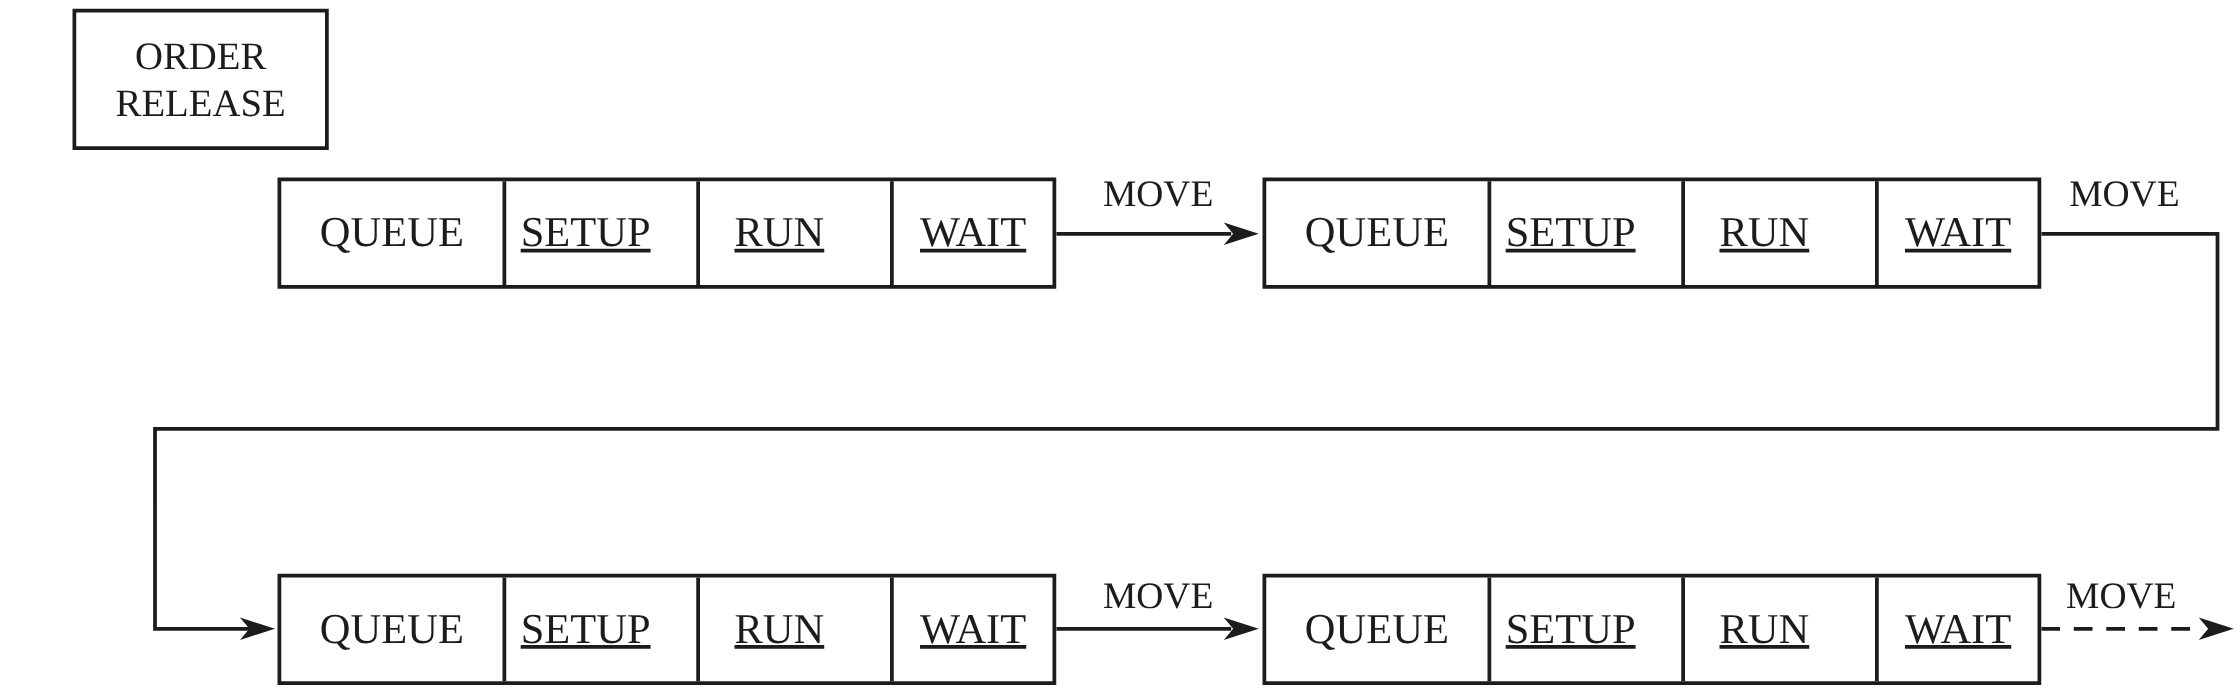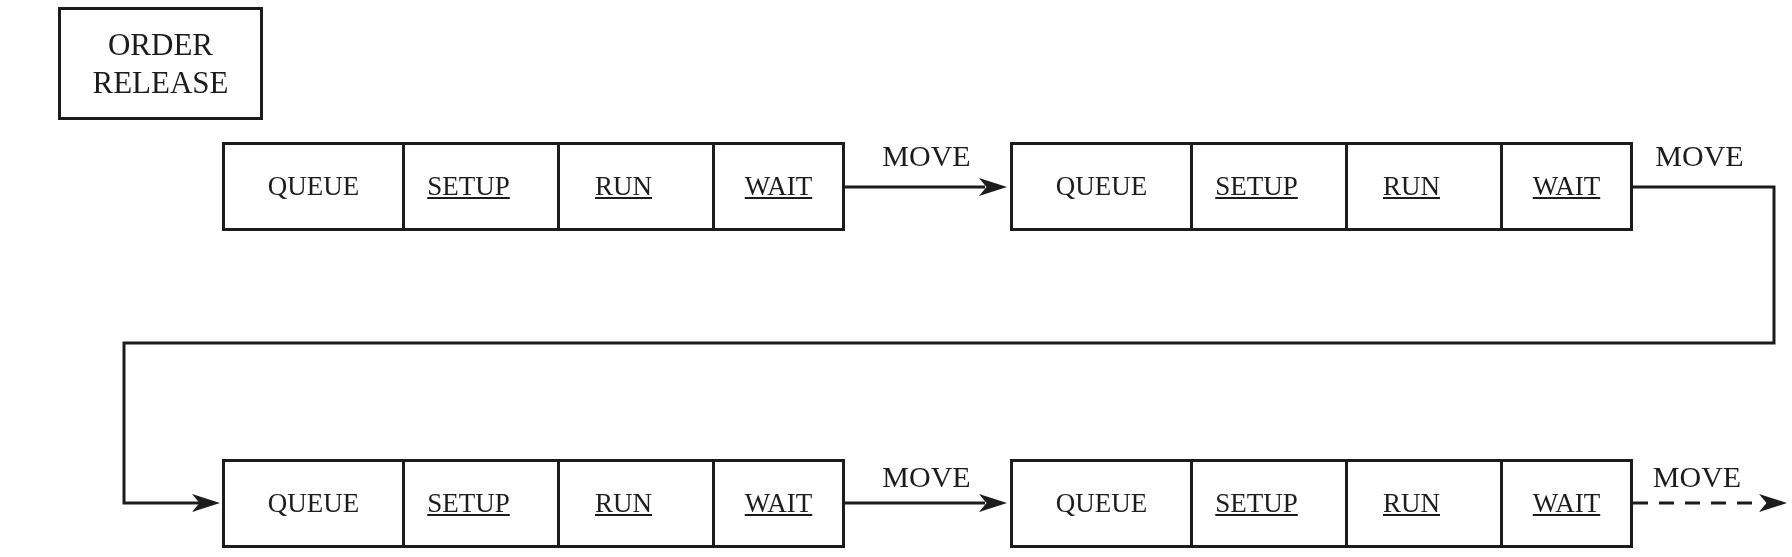--- a/index.html
+++ b/index.html
@@ -39,21 +39,21 @@
     border: 3px solid var(--ink, #1c1c1c);
     box-sizing: border-box;
     display: flex;
     background: var(--boxbg, #ffffff);
   }
   .wc .cell {
     flex: 1 1 0;
     display: flex;
     align-items: center;
     justify-content: center;
-    font-size: 27px;
+    font-size: 34px;
     white-space: nowrap;
     margin-left: 25px;
   }
   .wc .cell + .cell { border-left: 3px solid var(--ink, #1c1c1c); text-decoration: underline; }
   .wc1 { left: 222px;  top: 142px; }
   .wc2 { left: 1010px; top: 142px; }
   .wc3 { left: 222px;  top: 459px; }
   .wc4 { left: 1010px; top: 459px; }
   
   .move-label {

